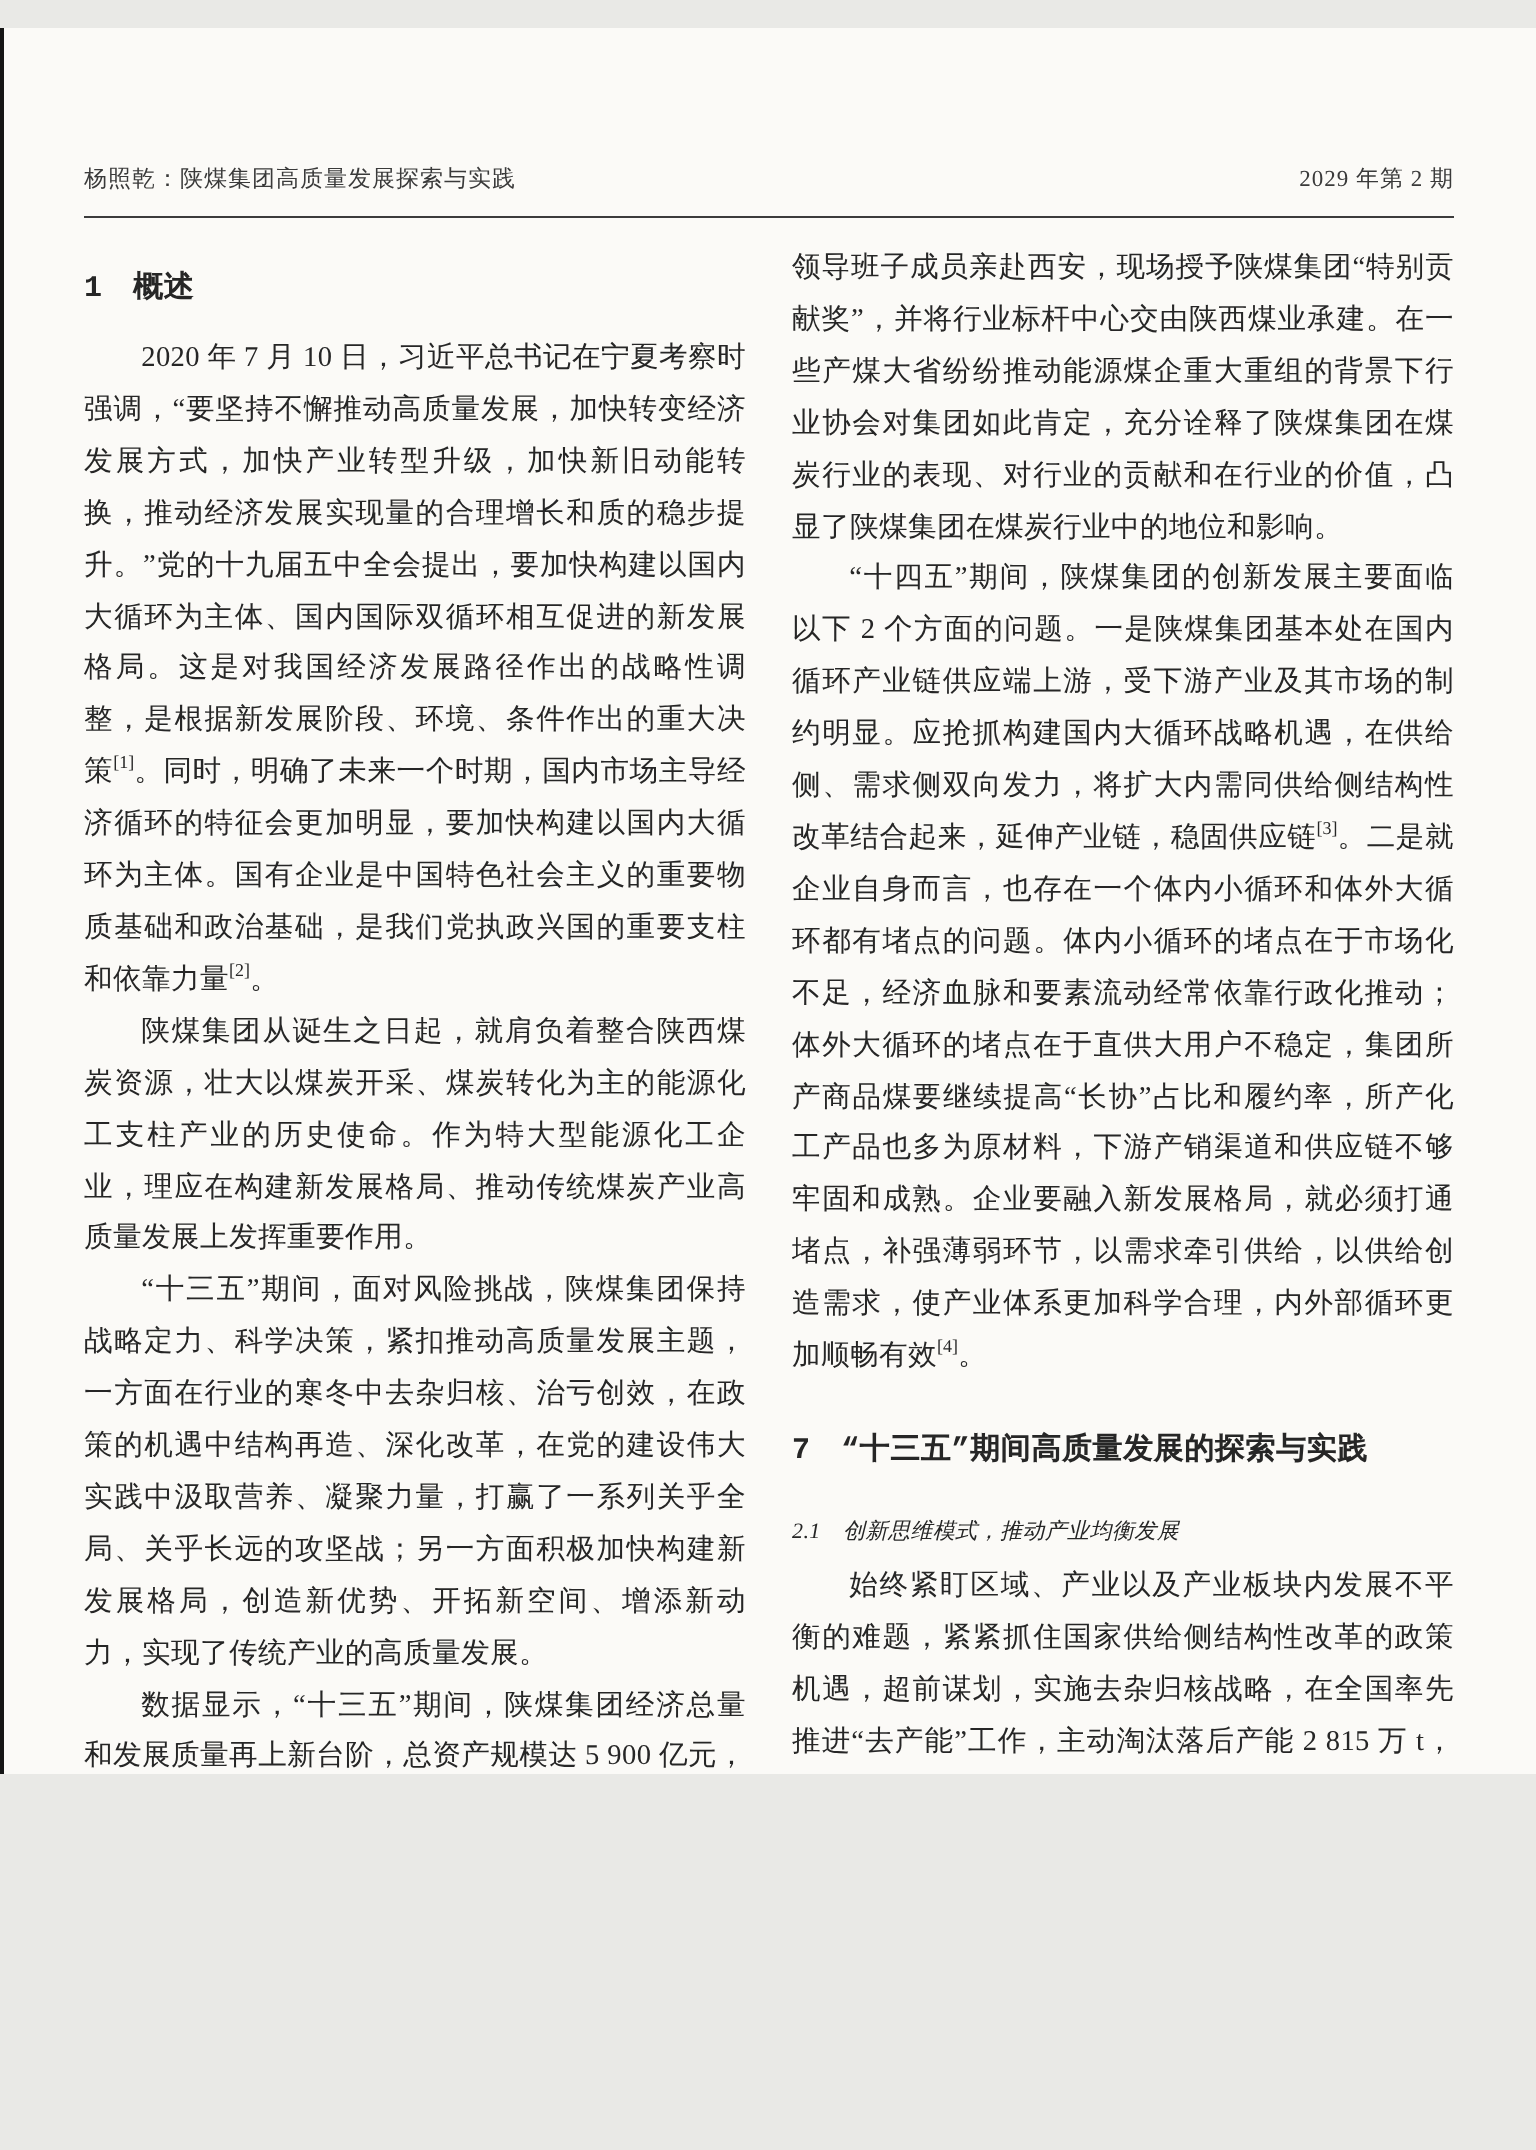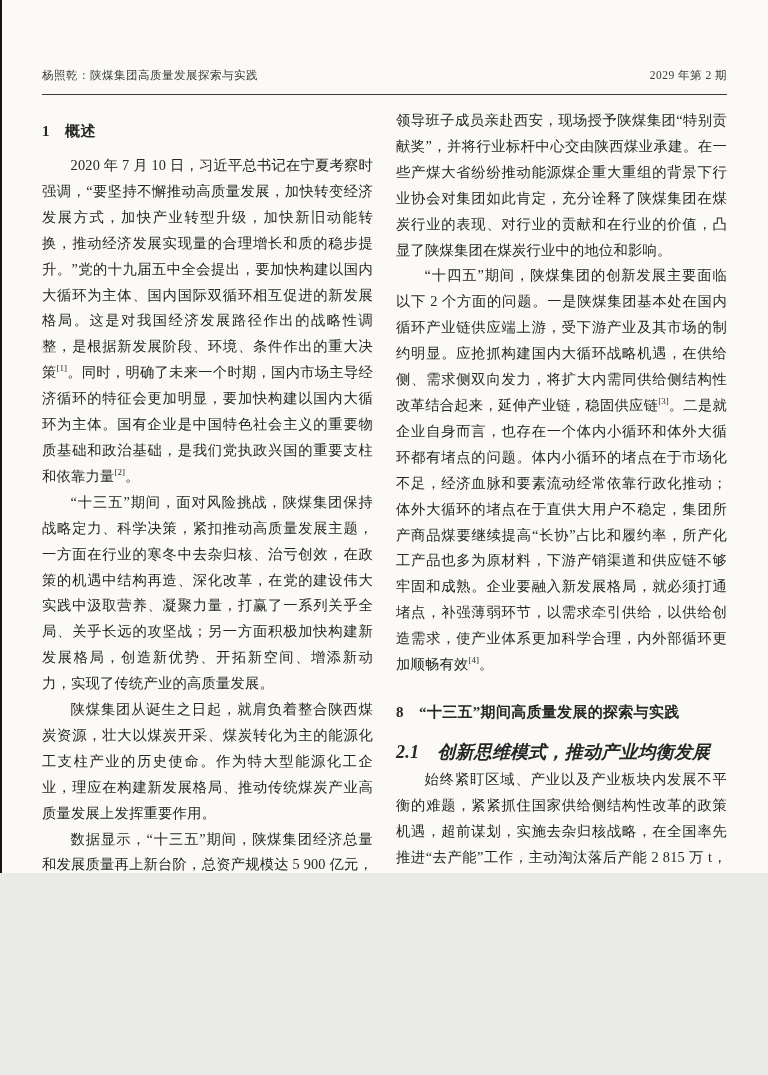--- a/index.html
+++ b/index.html
@@ -1,19 +1,19 @@
 <!DOCTYPE html>
 <html lang="zh"><head>
 <meta charset="utf-8">
 <style>
   html,body{margin:0;padding:0;background:#e9e9e6;}
   .page{
     position:relative;
     width:768px;height:873px;
-    margin:0 auto;
+    margin:14px auto;
     background:#fbfaf7;
     font-family:"Liberation Serif","DejaVu Serif",serif;
     color:#262626;
     overflow:hidden;
   }
   .scan-edge{
     position:absolute;left:0;top:0;width:2px;height:100%;
     background:#151515;
   }
   .running-head{
@@ -44,26 +44,27 @@
     line-height:0;
     vertical-align:6px;
     letter-spacing:0;
   }
   .sec-heading{
     margin:10px 0 9px 0;
     font-size:15px;
     font-weight:bold;
     line-height:26px;
     letter-spacing:.3px;
+    font-family:Liberation Mono, monospace;
   }
   .sec-heading.sec2{margin:21px 0 15px 0;}
   .subsec-heading{
     margin:2px 0 1px 0;
-    font-size:18px;
-    font-weight:bold;
+    font-size:11px;
+    font-weight:normal;
     font-style:italic;
     line-height:25.9px;
     letter-spacing:.2px;
   }
   .page-number{
     position:absolute;right:45px;top:1032px;
     font-size:12.5px;color:#333;
   }
 </style>
 </head>
@@ -76,29 +77,29 @@
     <span>杨照乾：陕煤集团高质量发展探索与实践</span>
     <span>2029 年第 2 期</span>
   </div>
   <div class="head-rule"></div>
 
   <div class="columns">
 
     <div class="col">
       <div class="sec-heading">1　概述</div>
       <p class="para"><span>2020 年 7 月 10 日，习近平总书记在宁夏考察时强调，“要坚持不懈推动高质量发展，加快转变经济发展方式，加快产业转型升级，加快新旧动能转换，推动经济发展实现量的合理增长和质的稳步提升。”党的十九届五中全会提出，要加快构建以国内大循环为主体、国内国际双循环相互促进的新发展格局。这是对我国经济发展路径作出的战略性调整，是根据新发展阶段、环境、条件作出的重大决策</span><sup>[1]</sup><span>。同时，明确了未来一个时期，国内市场主导经济循环的特征会更加明显，要加快构建以国内大循环为主体。国有企业是中国特色社会主义的重要物质基础和政治基础，是我们党执政兴国的重要支柱和依靠力量</span><sup>[2]</sup><span>。</span></p>
+      <p class="para"><span>陕煤集团从诞生之日起，就肩负着整合陕西煤炭资源，壮大以煤炭开采、煤炭转化为主的能源化工支柱产业的历史使命。作为特大型能源化工企业，理应在构建新发展格局、推动传统煤炭产业高质量发展上发挥重要作用。</span></p>
       <p class="para"><span>“十三五”期间，面对风险挑战，陕煤集团保持战略定力、科学决策，紧扣推动高质量发展主题，一方面在行业的寒冬中去杂归核、治亏创效，在政策的机遇中结构再造、深化改革，在党的建设伟大实践中汲取营养、凝聚力量，打赢了一系列关乎全局、关乎长远的攻坚战；另一方面积极加快构建新发展格局，创造新优势、开拓新空间、增添新动力，实现了传统产业的高质量发展。</span></p>
-      <p class="para"><span>陕煤集团从诞生之日起，就肩负着整合陕西煤炭资源，壮大以煤炭开采、煤炭转化为主的能源化工支柱产业的历史使命。作为特大型能源化工企业，理应在构建新发展格局、推动传统煤炭产业高质量发展上发挥重要作用。</span></p>
       <p class="para"><span>数据显示，“十三五”期间，陕煤集团经济总量和发展质量再上新台阶，总资产规模达 5 900 亿元，营收规模连续突破 2 000 亿元和 3 000 亿元；累计实现营业收入 1.4 万亿元、实现利润 608 亿元，年均分别增长 12.3%、218%；累计上缴税金 936 亿元，完成重大建设项目投资 1 572 亿元。“十三五”前 4 年，陕西省国资委各年度企业负责人经营业绩考核和 2017—2019 年任期目标责任考核，陕煤集团均获得“A”级，在陕西省开展的历次追赶超越点评中，业绩和党建均居于竞争类国企前茅。社会价值愈加显现，连续 6 年进入世界 500 强，位列最新榜单第 273 位，同时位列“煤炭企业全球竞争力排行榜 30 强”第 2 位，也成为唯一入围“中国企业可持续发展百佳名单”的陕西省省属企业。2020 年 11 月下旬，中国煤炭工业协会全体</span></p>
     </div>
 
     <div class="col">
       <p class="para noindent"><span>领导班子成员亲赴西安，现场授予陕煤集团“特别贡献奖”，并将行业标杆中心交由陕西煤业承建。在一些产煤大省纷纷推动能源煤企重大重组的背景下行业协会对集团如此肯定，充分诠释了陕煤集团在煤炭行业的表现、对行业的贡献和在行业的价值，凸显了陕煤集团在煤炭行业中的地位和影响。</span></p>
       <p class="para"><span>“十四五”期间，陕煤集团的创新发展主要面临以下 2 个方面的问题。一是陕煤集团基本处在国内循环产业链供应端上游，受下游产业及其市场的制约明显。应抢抓构建国内大循环战略机遇，在供给侧、需求侧双向发力，将扩大内需同供给侧结构性改革结合起来，延伸产业链，稳固供应链</span><sup>[3]</sup><span>。二是就企业自身而言，也存在一个体内小循环和体外大循环都有堵点的问题。体内小循环的堵点在于市场化不足，经济血脉和要素流动经常依靠行政化推动；体外大循环的堵点在于直供大用户不稳定，集团所产商品煤要继续提高“长协”占比和履约率，所产化工产品也多为原材料，下游产销渠道和供应链不够牢固和成熟。企业要融入新发展格局，就必须打通堵点，补强薄弱环节，以需求牵引供给，以供给创造需求，使产业体系更加科学合理，内外部循环更加顺畅有效</span><sup>[4]</sup><span>。</span></p>
-      <div class="sec-heading sec2">8　“十三五”期间高质量发展的探索与实践</div>
+      <div class="sec-heading sec2">7　“十三五”期间高质量发展的探索与实践</div>
       <div class="subsec-heading">2.1　创新思维模式，推动产业均衡发展</div>
       <p class="para"><span>始终紧盯区域、产业以及产业板块内发展不平衡的难题，紧紧抓住国家供给侧结构性改革的政策机遇，超前谋划，实施去杂归核战略，在全国率先推进“去产能”工作，主动淘汰落后产能 2 815 万 t，核增 6 个优势煤矿项目，增加优质产能 6 000 万 t，在陕北形成了第 2 个千万吨级矿井集群，通过老区减量和增量置换，使优质煤炭产能占比提高到 95%以上，煤炭板块竞争力站牢全国第一方阵。</span></p>
       <p class="para"><span>坚持不懈优化结构，持之以恒补齐短板，高端精细煤化工产业取得重大进展，煤炭分质清洁转化等关键技术取得重大突破，二代煤制烯烃等大型工业化示范项目取得重大成果；钢铁产量连续 4 年突破千万吨级大关；工程机械租赁以绝对优势位列全国第一，名列全球行业前茅；世界首个 660 MW 超超临界 CFB 发电项目落户彬长矿业；世界首台</span></p>
     </div>
 
   </div>
 
   <div class="page-number">19</div>
 </div>
 

